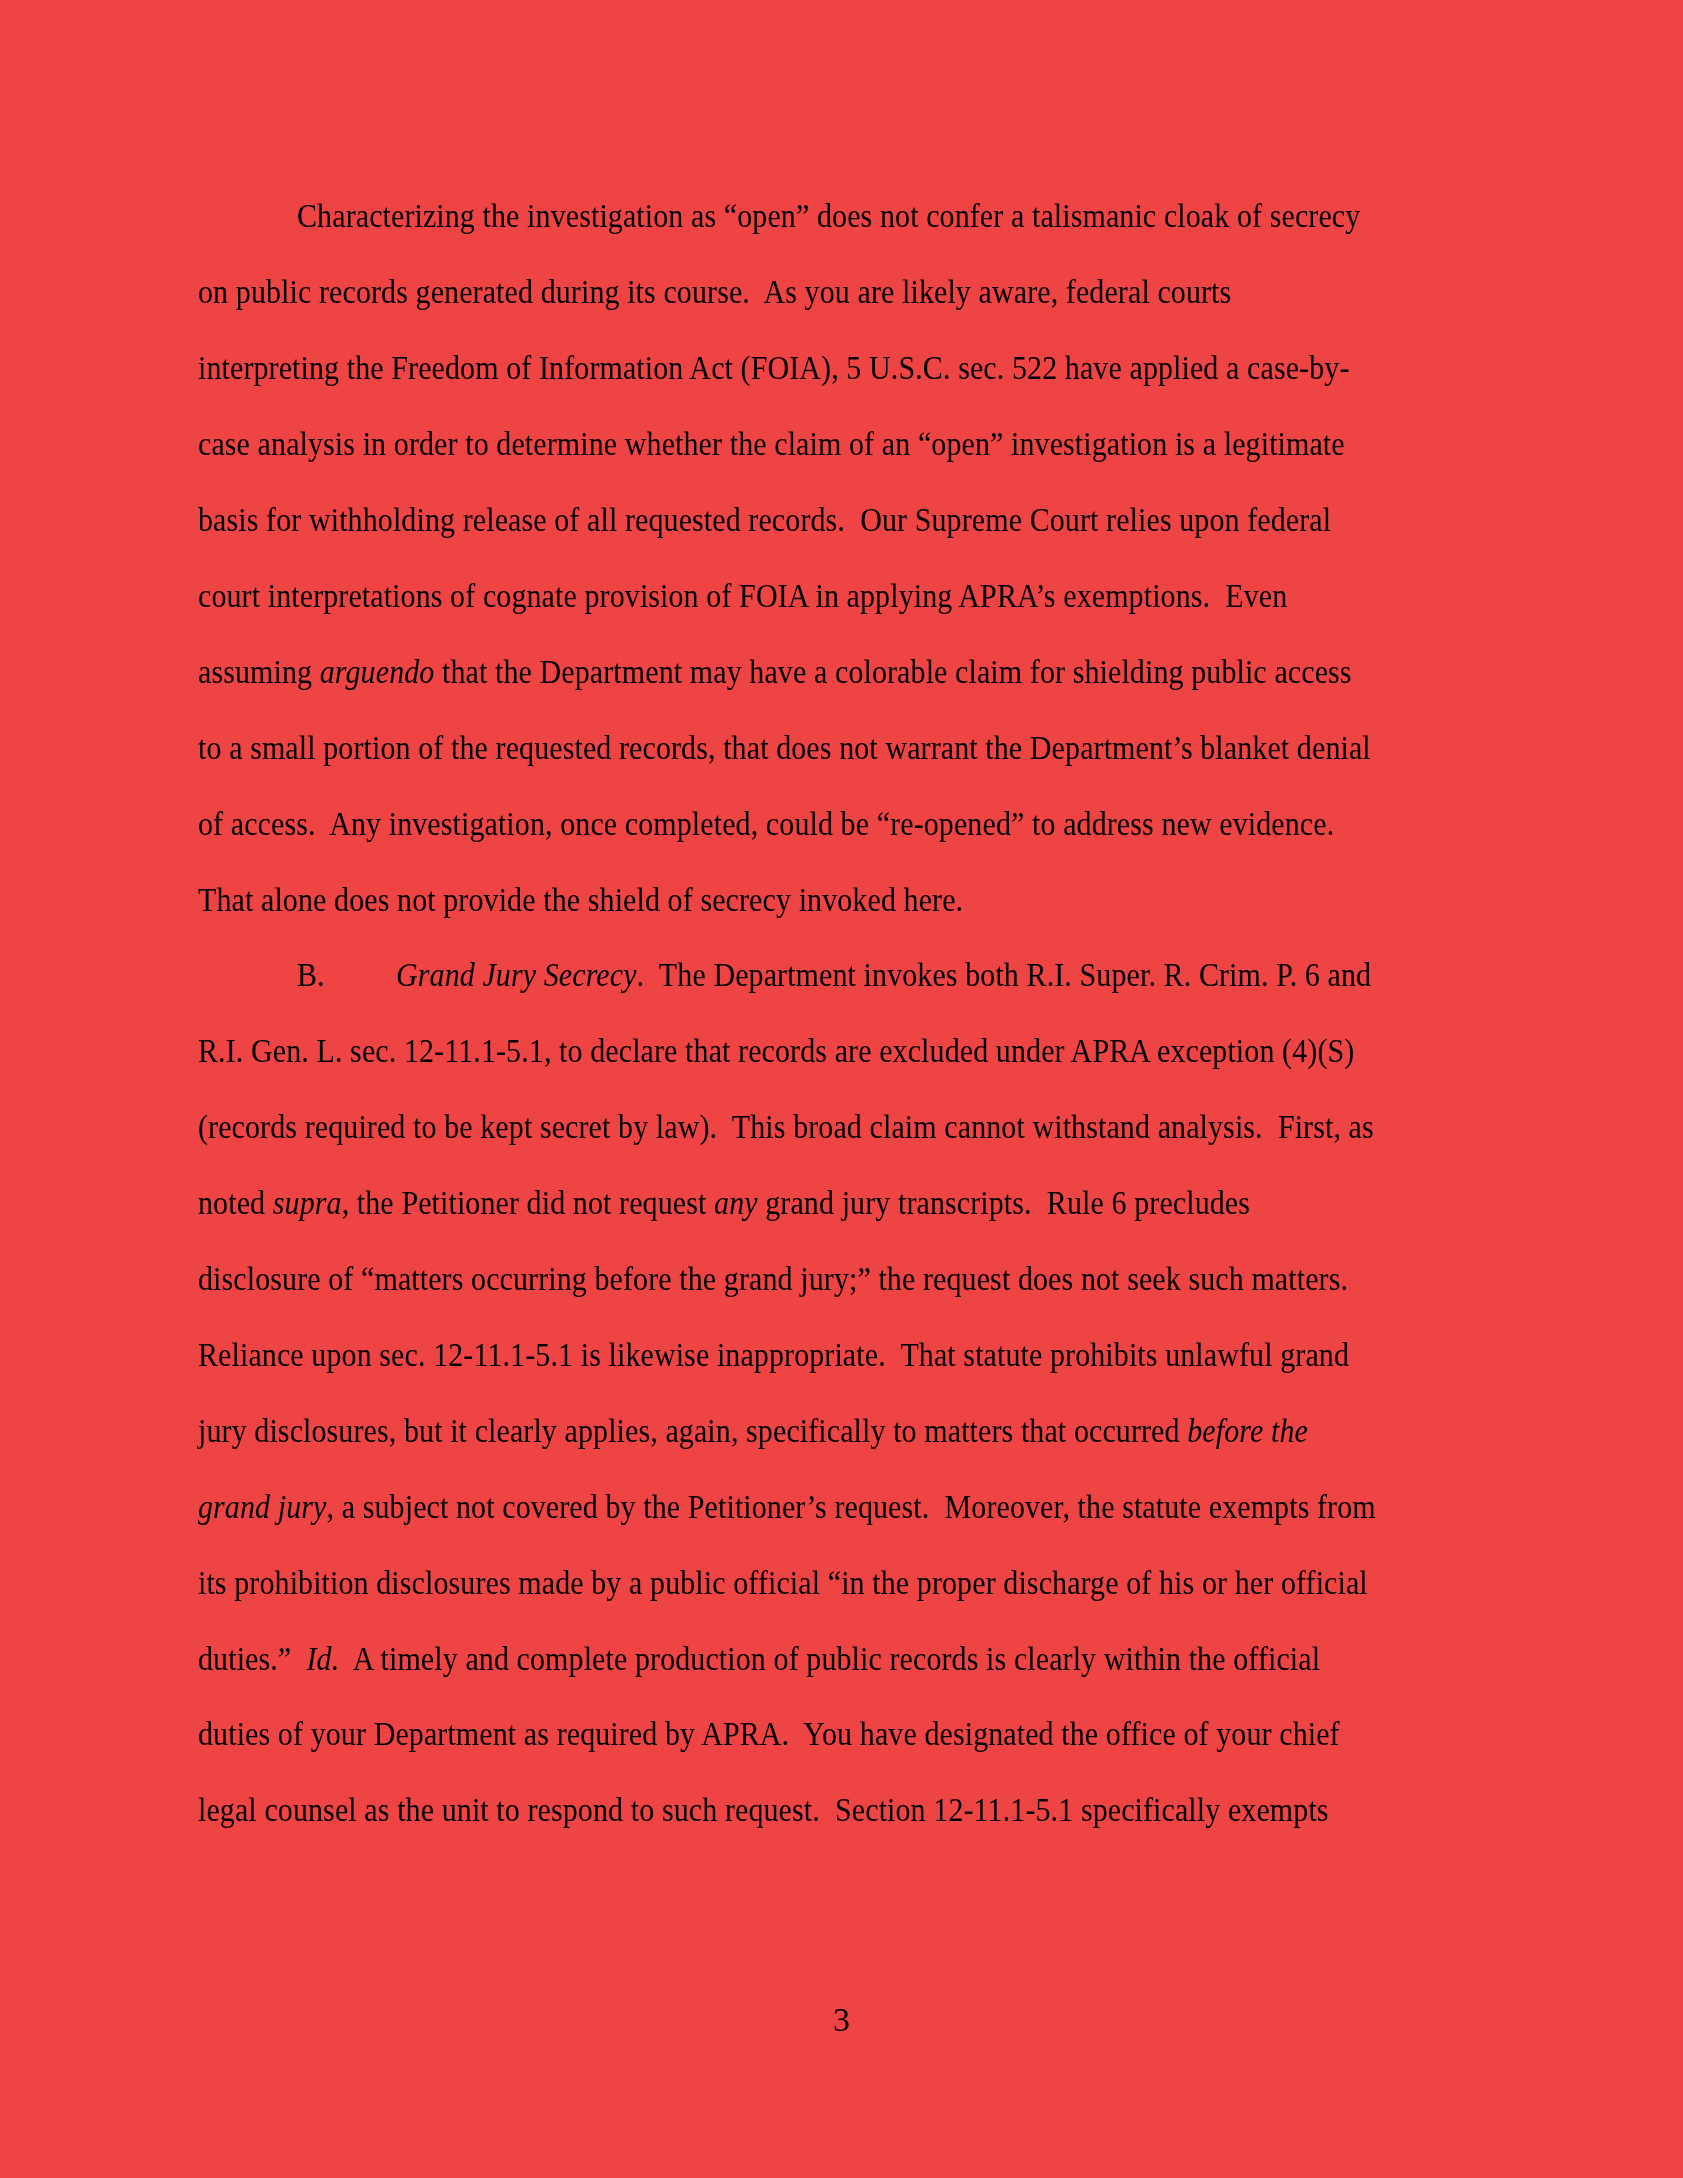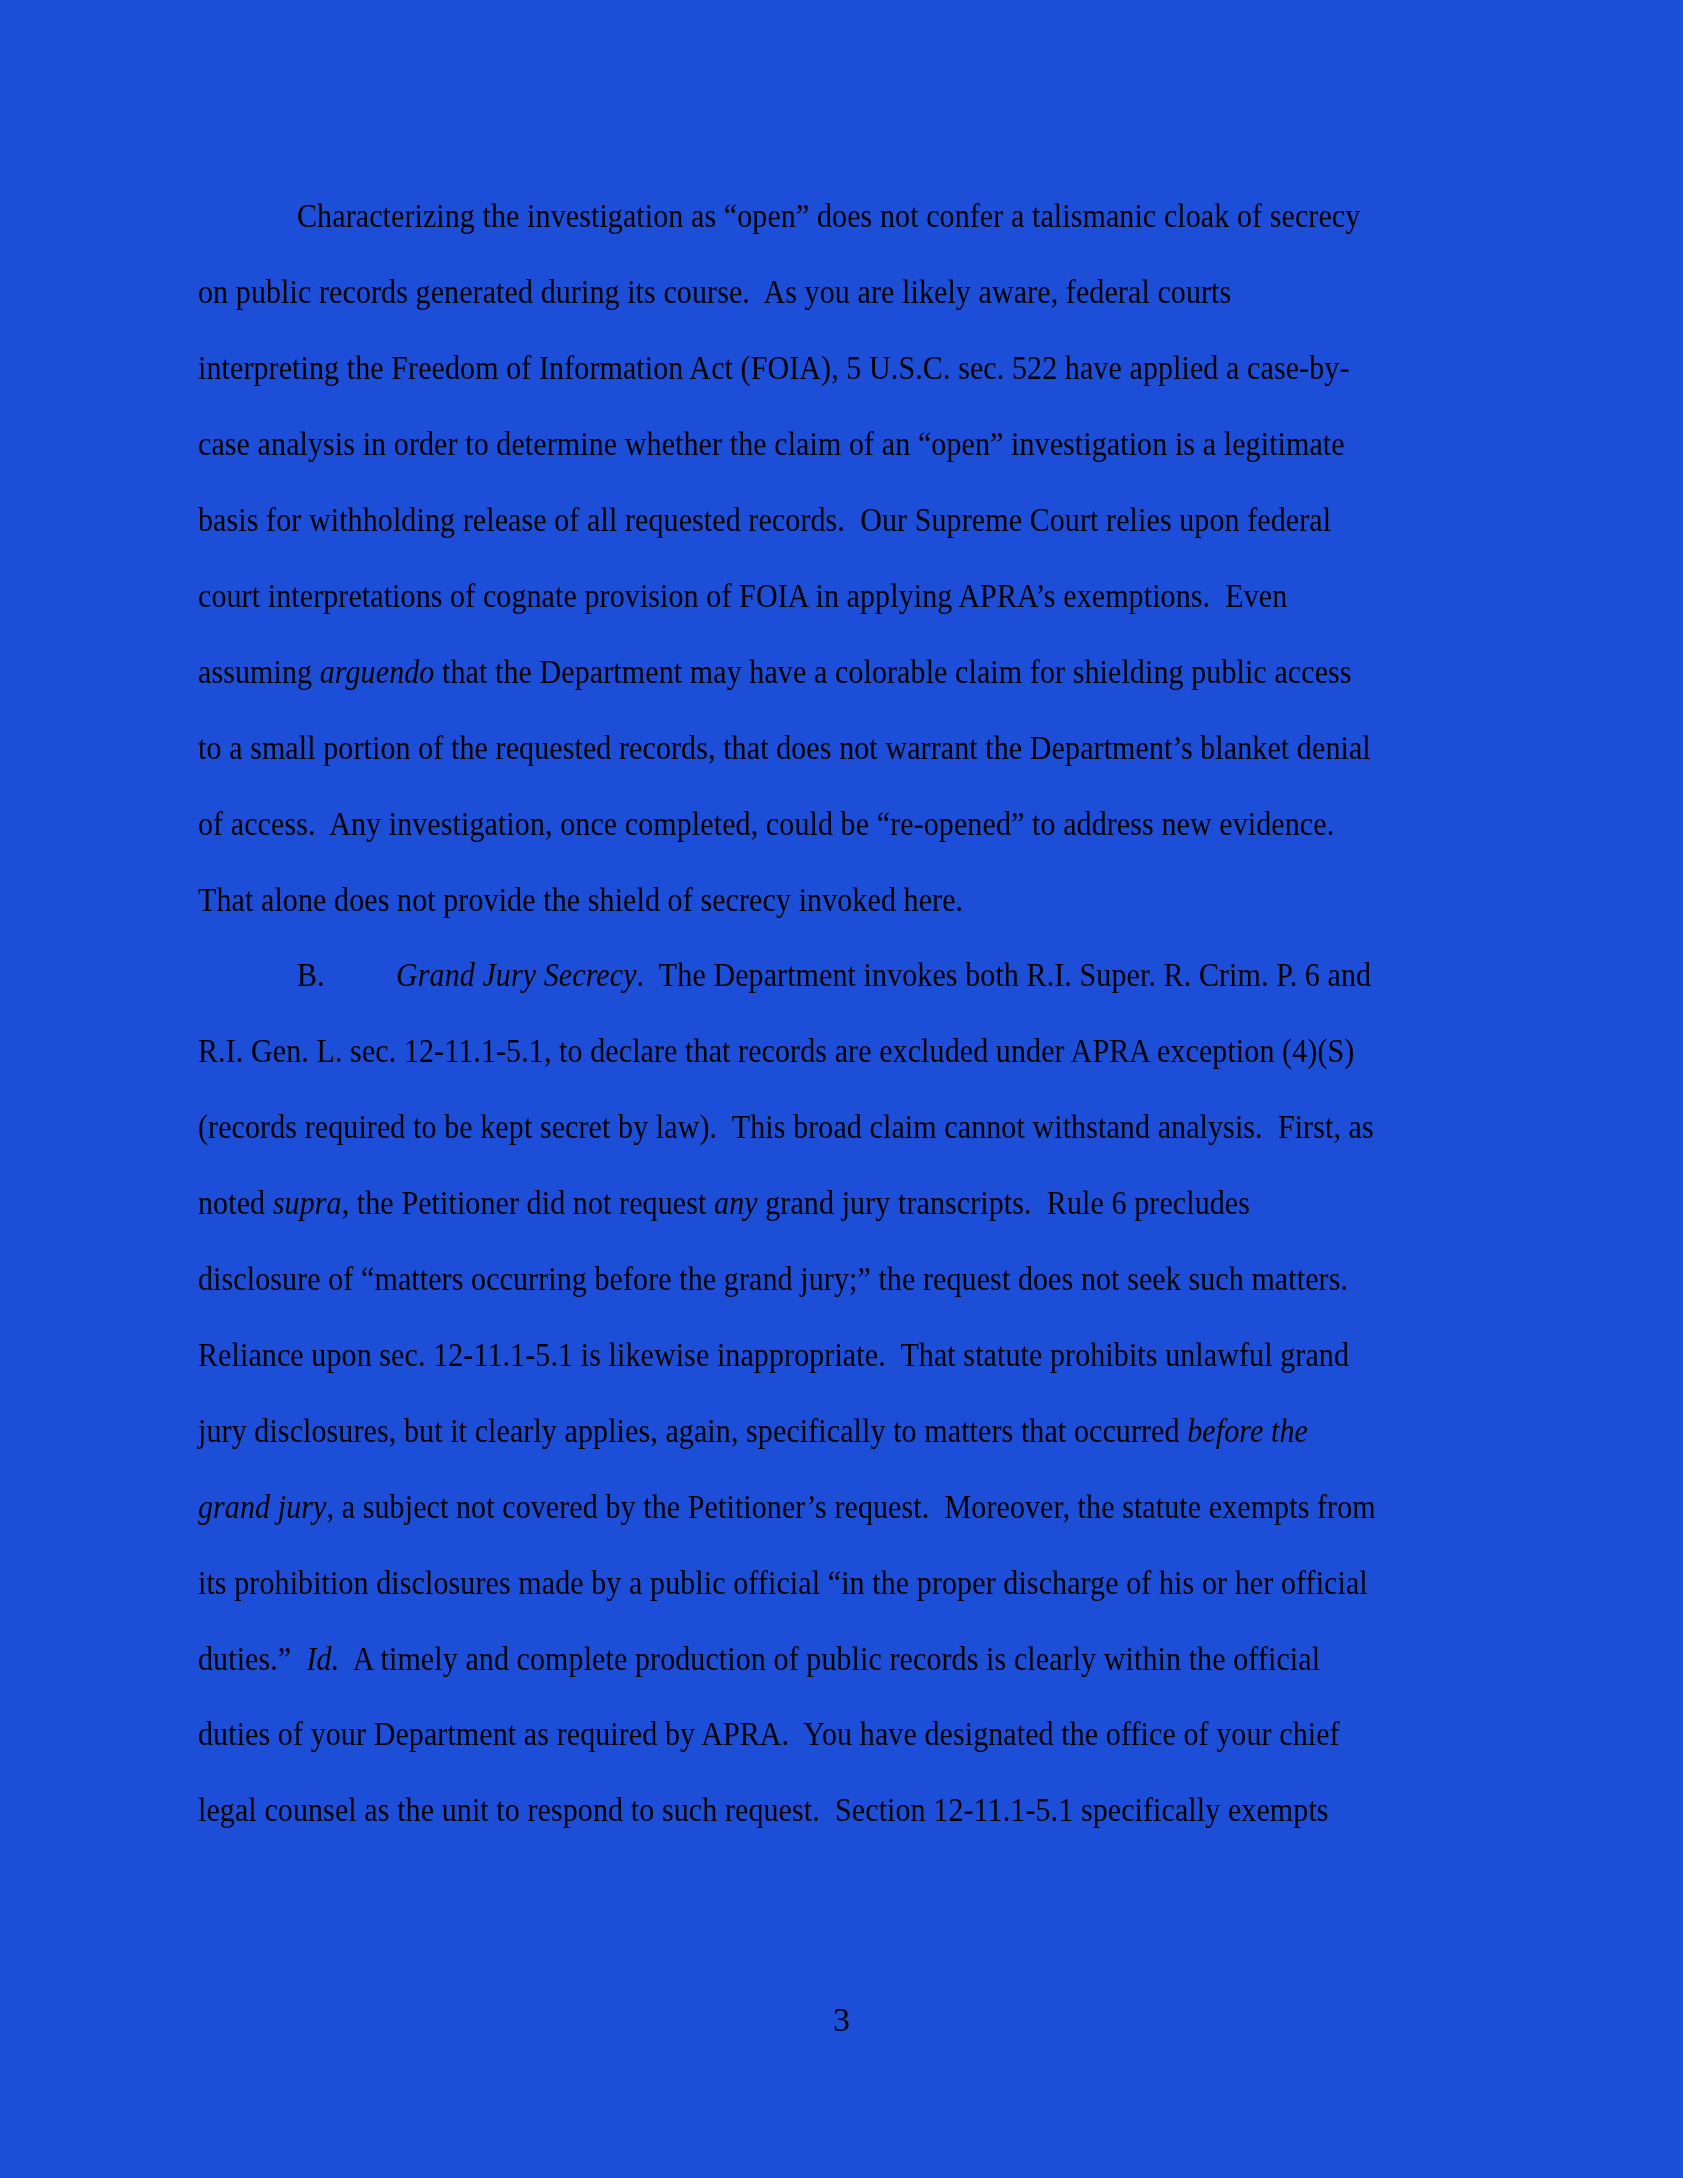--- a/index.html
+++ b/index.html
@@ -11,21 +11,21 @@
     height: 2178px;
     position: relative;
     background: #ffffff;
     color: #000000;
     font-family: "Liberation Serif", "DejaVu Serif", serif;
     overflow: hidden;
   }
   .page {
     position: absolute;
     inset: 0;
-    background: #1d4ed8;
+    background: #ef4444;
   }
   .page-text {
     position: absolute;
     left: 198px;
     top: 178px;
     width: 1356px;
     font-size: 30px;
     line-height: 66px;
     tab-size: 99px;
     -moz-tab-size: 99px;

